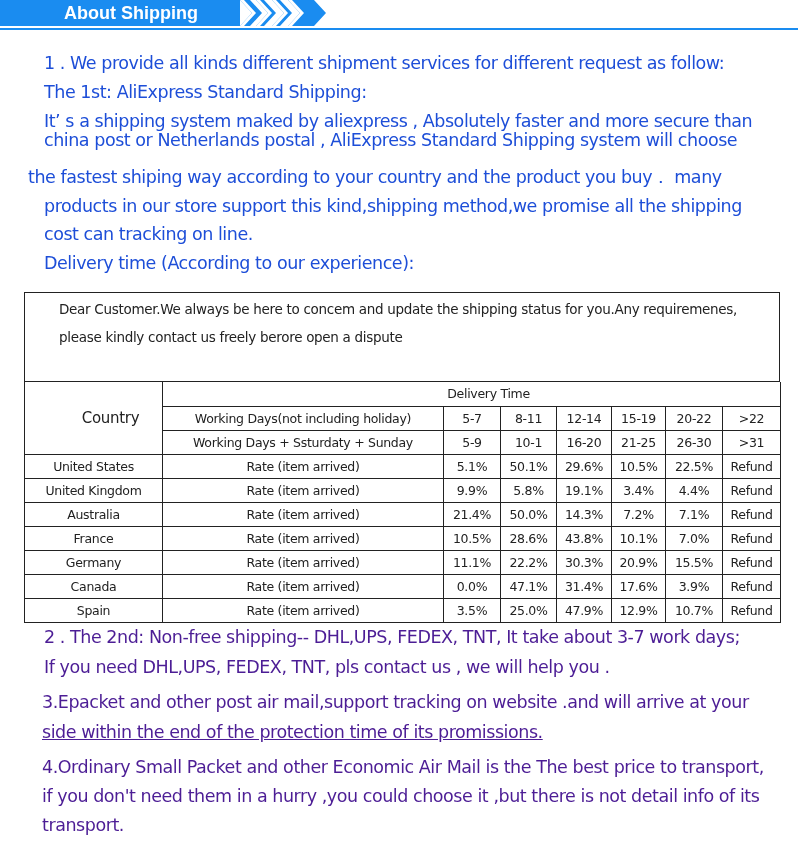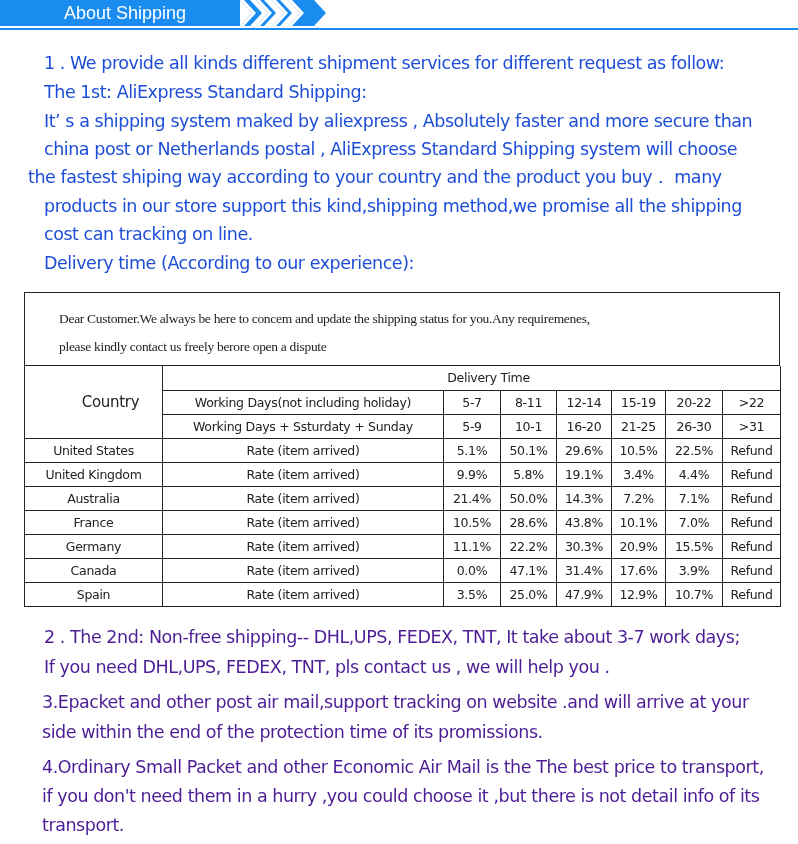--- a/index.html
+++ b/index.html
@@ -2,39 +2,39 @@
 <html><head>
 <meta charset="utf-8">
 <style>
   * { box-sizing: border-box; margin: 0; padding: 0; }
   body {
     width: 798px; height: 844px; background: #ffffff; overflow: hidden;
     font-family: "DejaVu Sans", "Liberation Sans", sans-serif; color: #222;
     position: relative;
   }
   .banner {
-    position: absolute; left: 0; top: 0; width: 712px; height: 32px;
+    position: absolute; left: 0; top: 0; width: 712px; height: 32px; font-weight: bold;
   }
   .banner-bar {
     position: absolute; left: 0; top: 0; width: 240px; height: 26px; background: #1a8cf0;
   }
   .banner-title {
     position: absolute; left: 64px; top: 1px; font-size: 18px; color: #ffffff;
     font-family: "Liberation Sans", sans-serif; line-height: 24px;
   }
   .banner-arrows { position: absolute; left: 232px; top: 0; }
   .banner-line {
     position: absolute; left: 0; top: 28px; width: 798px; height: 2px; background: #1a8cf0;
   }
   .para { position: absolute; font-size: 17.5px; line-height: 28.5px; color: #1d4ed8; white-space: nowrap;
     font-family: "DejaVu Sans", sans-serif; letter-spacing: -0.45px; }
   .table-wrap { position: absolute; left: 24px; top: 292px; width: 756px; }
   .notice {
-    border: 1.5px solid #222; height: 74px; padding: 12px 0 0 34px; font-size: 13.5px;
-    line-height: 28px; letter-spacing: -0.3px; white-space: nowrap; font-family: Liberation Serif, serif;
+    border: 1.5px solid #222; height: 90px; padding: 2px 0 0 34px; font-size: 13.5px;
+    line-height: 28px; letter-spacing: -0.3px; white-space: nowrap;
   }
   table.ship {
     border-collapse: collapse; width: 756px; table-layout: fixed; font-size: 12.5px;
     letter-spacing: -0.3px;
   }
   table.ship td {
     border: 1.5px solid #222; text-align: center; height: 24px; padding: 0; white-space: nowrap;
   }
   table.ship tr:first-child td { border-top: none; padding-left: 34px; }
   .country-head { font-size: 15px; }
@@ -58,21 +58,21 @@
     <polygon points="24,0 28,0 40,13 28,26 24,26 36,13" fill="#ffffff"></polygon>
     <polygon points="40,0 44,0 56,13 44,26 40,26 52,13" fill="#ffffff"></polygon>
     <polygon points="56,0 60,0 72,13 60,26 56,26 68,13" fill="#ffffff"></polygon>
   </svg>
   <div class="banner-line"></div>
 </div>
 
 <div class="para" style="left:44px; top:49px;">1 . We provide all kinds different shipment services for different request as follow:</div>
 <div class="para" style="left:44px; top:78px;">The 1st: AliExpress Standard Shipping:</div>
 <div class="para" style="left:44px; top:107px;"> It’  s a shipping system maked by aliexpress , Absolutely faster and more secure than</div>
-<div class="para" style="left:44px; top:135px;"> china post or Netherlands postal , AliExpress Standard Shipping system will choose</div>
+<div class="para" style="left:44px; top:126px;"> china post or Netherlands postal , AliExpress Standard Shipping system will choose</div>
 <div class="para" style="left:28px; top:163px;"> the fastest shiping way according to your country and the product you buy． many</div>
 <div class="para" style="left:44px; top:192px;">products in our store support this kind,shipping method,we promise all the shipping</div>
 <div class="para" style="left:44px; top:220px;">cost can tracking on line.</div>
 <div class="para" style="left:44px; top:249px;"> Delivery time (According to our experience):</div>
 
 <div class="table-wrap">
   <div class="notice">
     <div>Dear Customer.We always be here to concem and update the shipping status for you.Any requiremenes,</div>
     <div>please kindly contact us freely berore open a dispute</div>
   </div>
@@ -180,16 +180,16 @@
       <td>10.7%</td>
       <td>Refund</td>
     </tr>
   </tbody>
     </table>
 </div>
 
 <div class="sec" style="left:44px; top:623px;">2 . The 2nd: Non-free shipping-- DHL,UPS, FEDEX, TNT, It take about 3-7 work days;</div>
 <div class="sec" style="left:44px; top:653px;">If you need DHL,UPS, FEDEX, TNT, pls contact us , we will help you .</div>
 <div class="sec" style="left:42px; top:688px;">3.Epacket and other post air mail,support tracking on website .and will arrive at your</div>
-<div class="sec" style="left:42px; top:718px;"> side within the end of the protection time of its promissions.</div>
+<div class="sec" style="left:42px; top:718px;text-decoration:underline;"> side within the end of the protection time of its promissions.</div>
 <div class="sec" style="left:42px; top:753px;">4.Ordinary Small Packet and other Economic Air Mail is the The best price to transport,</div>
 <div class="sec" style="left:42px; top:782px;">if you don't need them in a hurry ,you could choose it ,but there is not detail info of its</div>
 <div class="sec" style="left:42px; top:811px;">transport.</div>
 
 </body></html>

